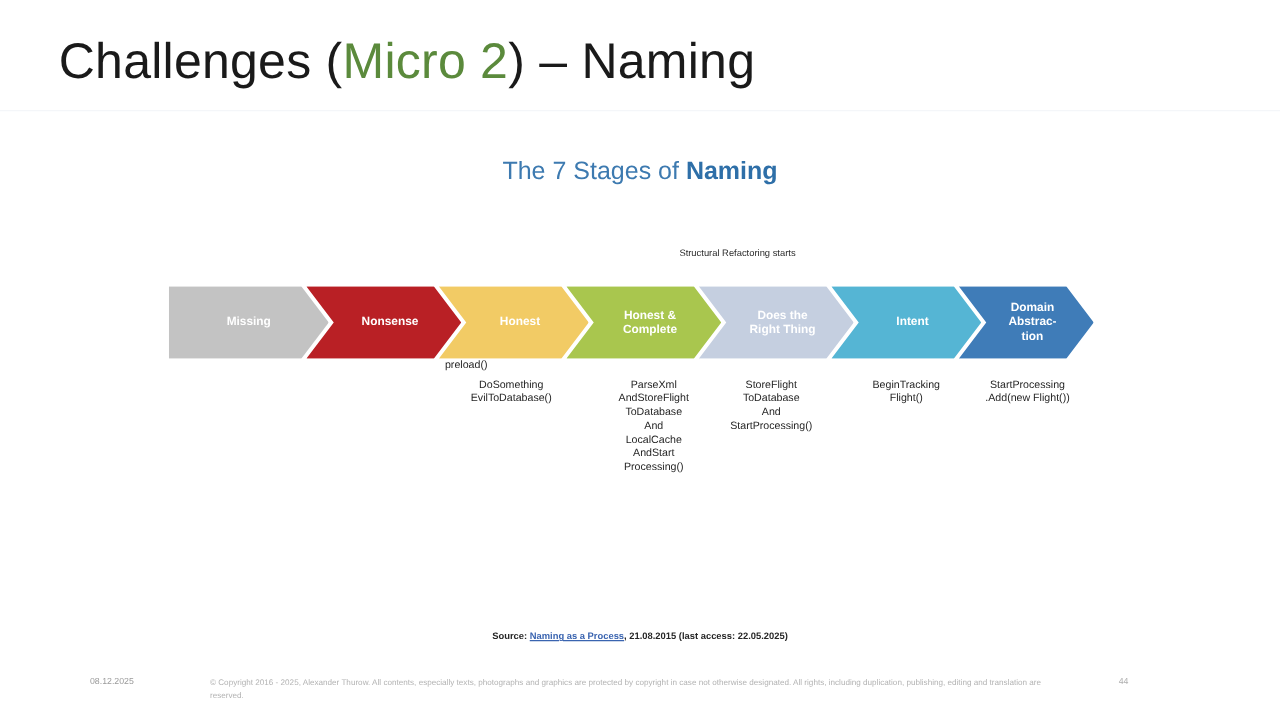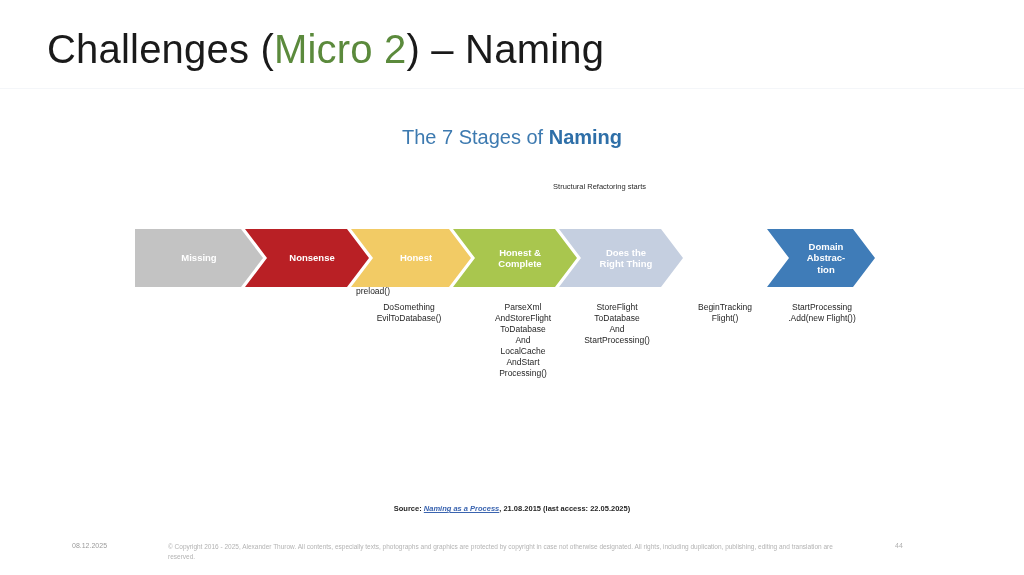--- a/index.html
+++ b/index.html
@@ -51,23 +51,23 @@
     font-size: 20px;
     color: #3d7ab0;
     font-weight: 400;
   }
   .subtitle .strong { font-weight: bold; color: #2e6fa8; }
 
   
   .annotation {
     position: absolute;
     left: 534px;
-    top: 182px;
+    top: 198px;
     width: 112px;
-    text-align: right;
+    text-align: center;
     font-size: 7.5px;
     line-height: 10px;
     color: #2b2b2b;
   }
 
   
   .chevron-band {
     position: absolute;
     left: 135px;
     top: 229px;
@@ -123,21 +123,20 @@
     width: 1024px;
     text-align: center;
     font-size: 7.5px;
     color: #262626;
     font-weight: bold;
   }
   .source .link {
     color: #3a64b0;
     text-decoration: underline;
     font-weight: bold;
-    font-style: italic;
   }
   .source .plain { font-weight: bold; }
 
   
   .footer-date {
     position: absolute;
     left: 72px;
     top: 542px;
     font-size: 7px;
     color: #9b9b9b;
@@ -187,20 +186,23 @@
       <div class="chev mid" style="left: 216px; width: 120px; background: rgb(242, 203, 101); z-index: 8;">
         <div class="chev-label">Honest</div>
       </div>
       <div class="chev mid" style="left: 318px; width: 124px; background: rgb(169, 198, 78); z-index: 7;">
         <div class="chev-label">Honest &amp;
 Complete</div>
       </div>
       <div class="chev mid" style="left: 424px; width: 124px; background: rgb(197, 207, 224); z-index: 6;">
         <div class="chev-label">Does the
 Right Thing</div>
+      </div>
+      <div class="chev mid" style="left: 530px; width: 120px; background: rgb(85, 181, 212); z-index: 5;">
+        <div class="chev-label">Intent</div>
       </div>
       <div class="chev mid" style="left: 632px; width: 108px; background: rgb(63, 124, 184); z-index: 4;">
         <div class="chev-label">Domain
 Abstrac-
 tion</div>
       </div>
     </div>
 
   <div class="source">
     <span class="plain">Source: </span><span class="link">Naming as a Process</span><span class="plain">, 21.08.2015 (last access: 22.05.2025)</span>

